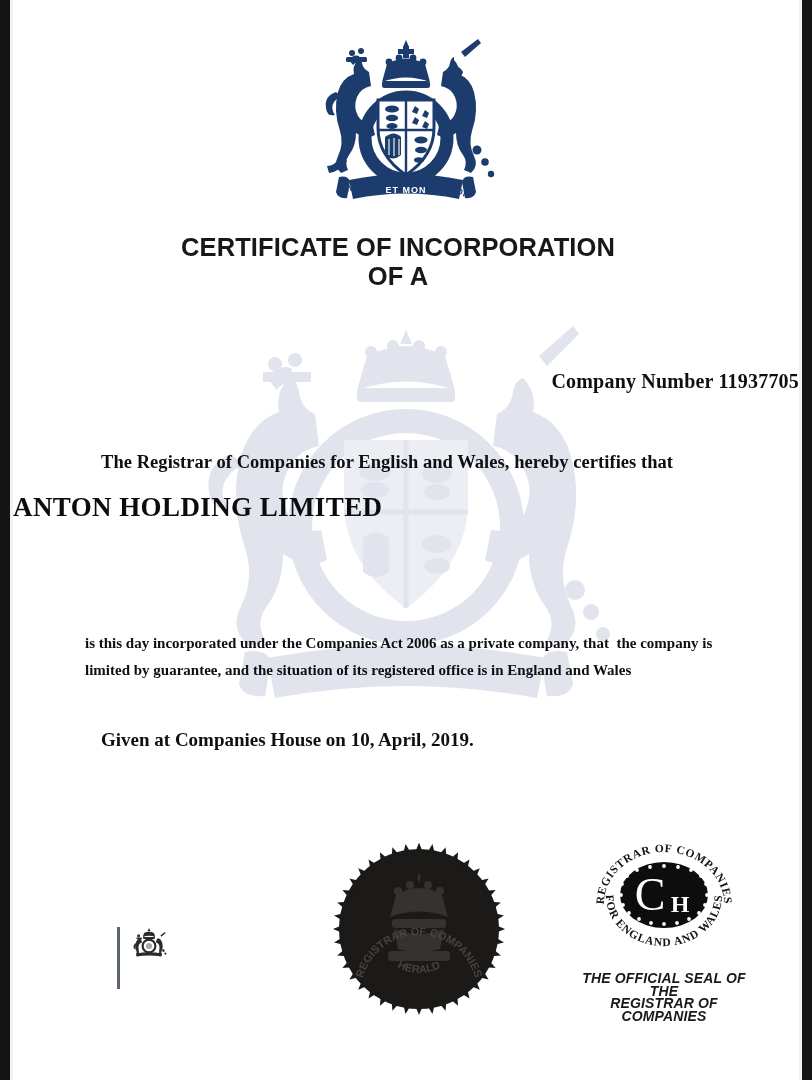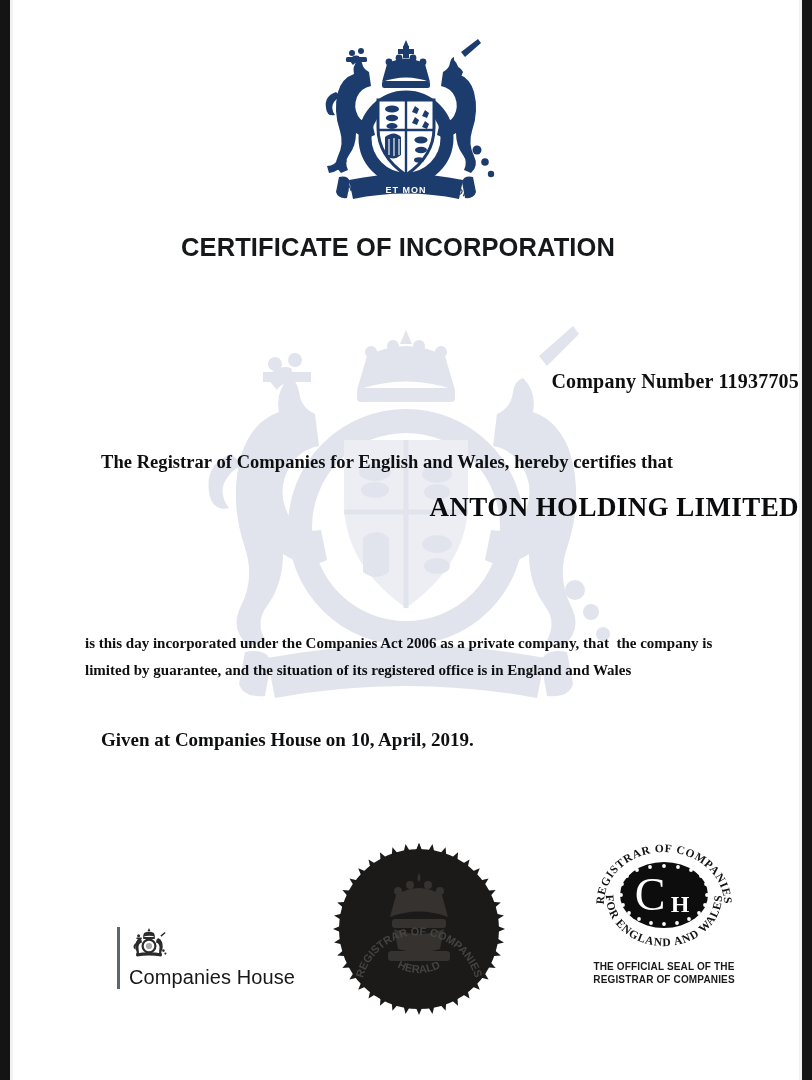--- a/index.html
+++ b/index.html
@@ -107,21 +107,21 @@
     font-size: 18.5px;
     letter-spacing: 0.05px;
     color: #0e0f11;
   }
 
   .company-name {
     position: absolute;
     left: 0;
     right: 0;
     top: 492px;
-    text-align: right;
+    text-align: left;
     font-family: "Liberation Serif", serif;
     font-weight: bold;
     font-size: 27px;
     letter-spacing: 0.4px;
     color: #0b0c0e;
   }
 
   .body-para {
     position: absolute;
     left: 72px;
@@ -165,27 +165,28 @@
     height: 152px;
     text-align: center;
   }
   .official-seal .seal-mark {
     width: 152px;
     height: 118px;
     margin: 0 auto;
   }
   .official-seal .seal-mark svg { display: block; width: 100%; height: 100%; }
   .official-seal .seal-caption {
-    margin-top: 5px;
+    margin-top: 16px;
     font-family: "Liberation Sans", sans-serif;
     font-weight: bold;
-    font-size: 10px;
+    font-size: 14px;
     line-height: 12.5px;
     letter-spacing: 0.15px;
     color: #18191b;
+    font-style: italic;
   }
   .official-seal .seal-caption .ln { display: block; }
 
   
   .ch-logo {
     position: absolute;
     left: 104px;
     top: 927px;
     height: 62px;
     display: flex;
@@ -335,20 +336,21 @@
         </g>
         <g fill="#1d3c6e" font-family="Liberation Sans, sans-serif" font-weight="bold" font-size="8.5">
           <text x="33" y="156" transform="rotate(-22 33 156)" letter-spacing="0.6">DIEU</text>
           <text x="132" y="150" transform="rotate(22 132 150)" letter-spacing="0.6">DROIT</text>
         </g>
       </svg>
     </div>
 
     <div class="title-block">
       <span class="ln">CERTIFICATE OF INCORPORATION</span>
+      <span class="ln">OF A</span>
     </div>
 
     <div class="company-number">Company Number  11937705</div>
 
     <div class="certifies-line">The Registrar of Companies for English and Wales, hereby certifies that</div>
 
     <div class="company-name">ANTON HOLDING LIMITED</div>
 
     <div class="body-para">is this day incorporated under the Companies Act 2006 as a private company, that  the company is limited by guarantee, and the situation of its registered office is in England and Wales</div>
 
@@ -504,18 +506,17 @@
 
               <path d="M29 11 q3 1 4 4 q1.6 5 -0.4 9 q-1 2.4 0.4 4.6 l-2 0.6 q-1.6 -2.6 -0.8 -5.4 q1 -3.6 -0.2 -6 q-1 -2 -3 -2.4 l0.6 -3 q1.2 -0.6 1.4 -1.4 z"></path>
               <path d="M31.4 8.6 l4.4 -3.6 l0.8 1.1 l-4.2 3.7 z"></path>
               <circle cx="34.4" cy="23.6" r="1.3"></circle>
               <circle cx="36.4" cy="26.6" r="1.1"></circle>
 
               <path d="M7 26.6 q13 -2.6 26 0 l-0.8 3 q-12.2 -2.4 -24.4 0 z"></path>
             </g>
           </svg>
         </div>
-        <div class="ch-word">Companies House</div>
       </div>
     </div>
 
   </div>
 </div>
 
 </body></html>

